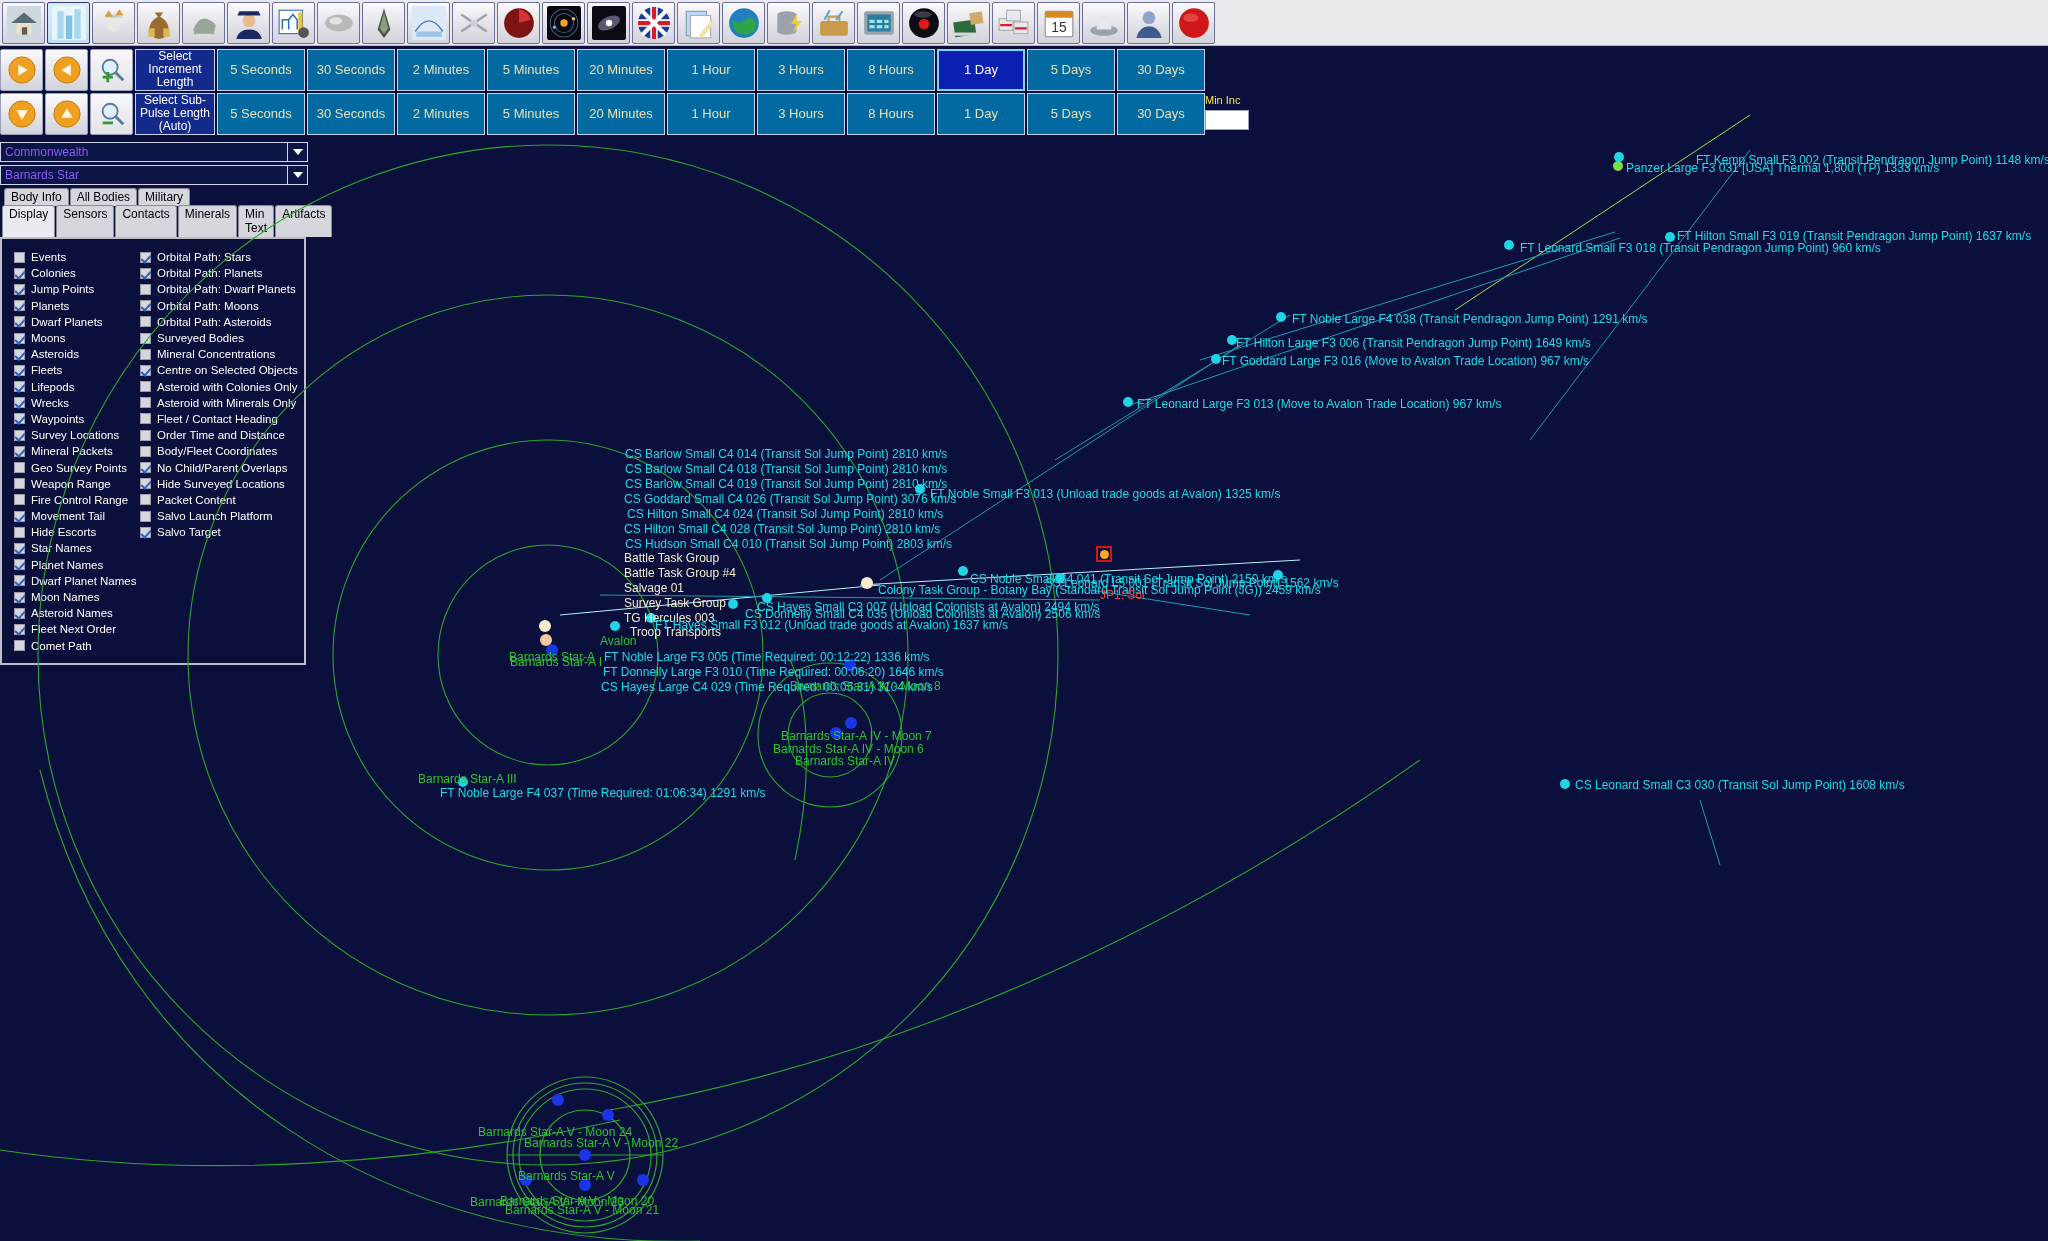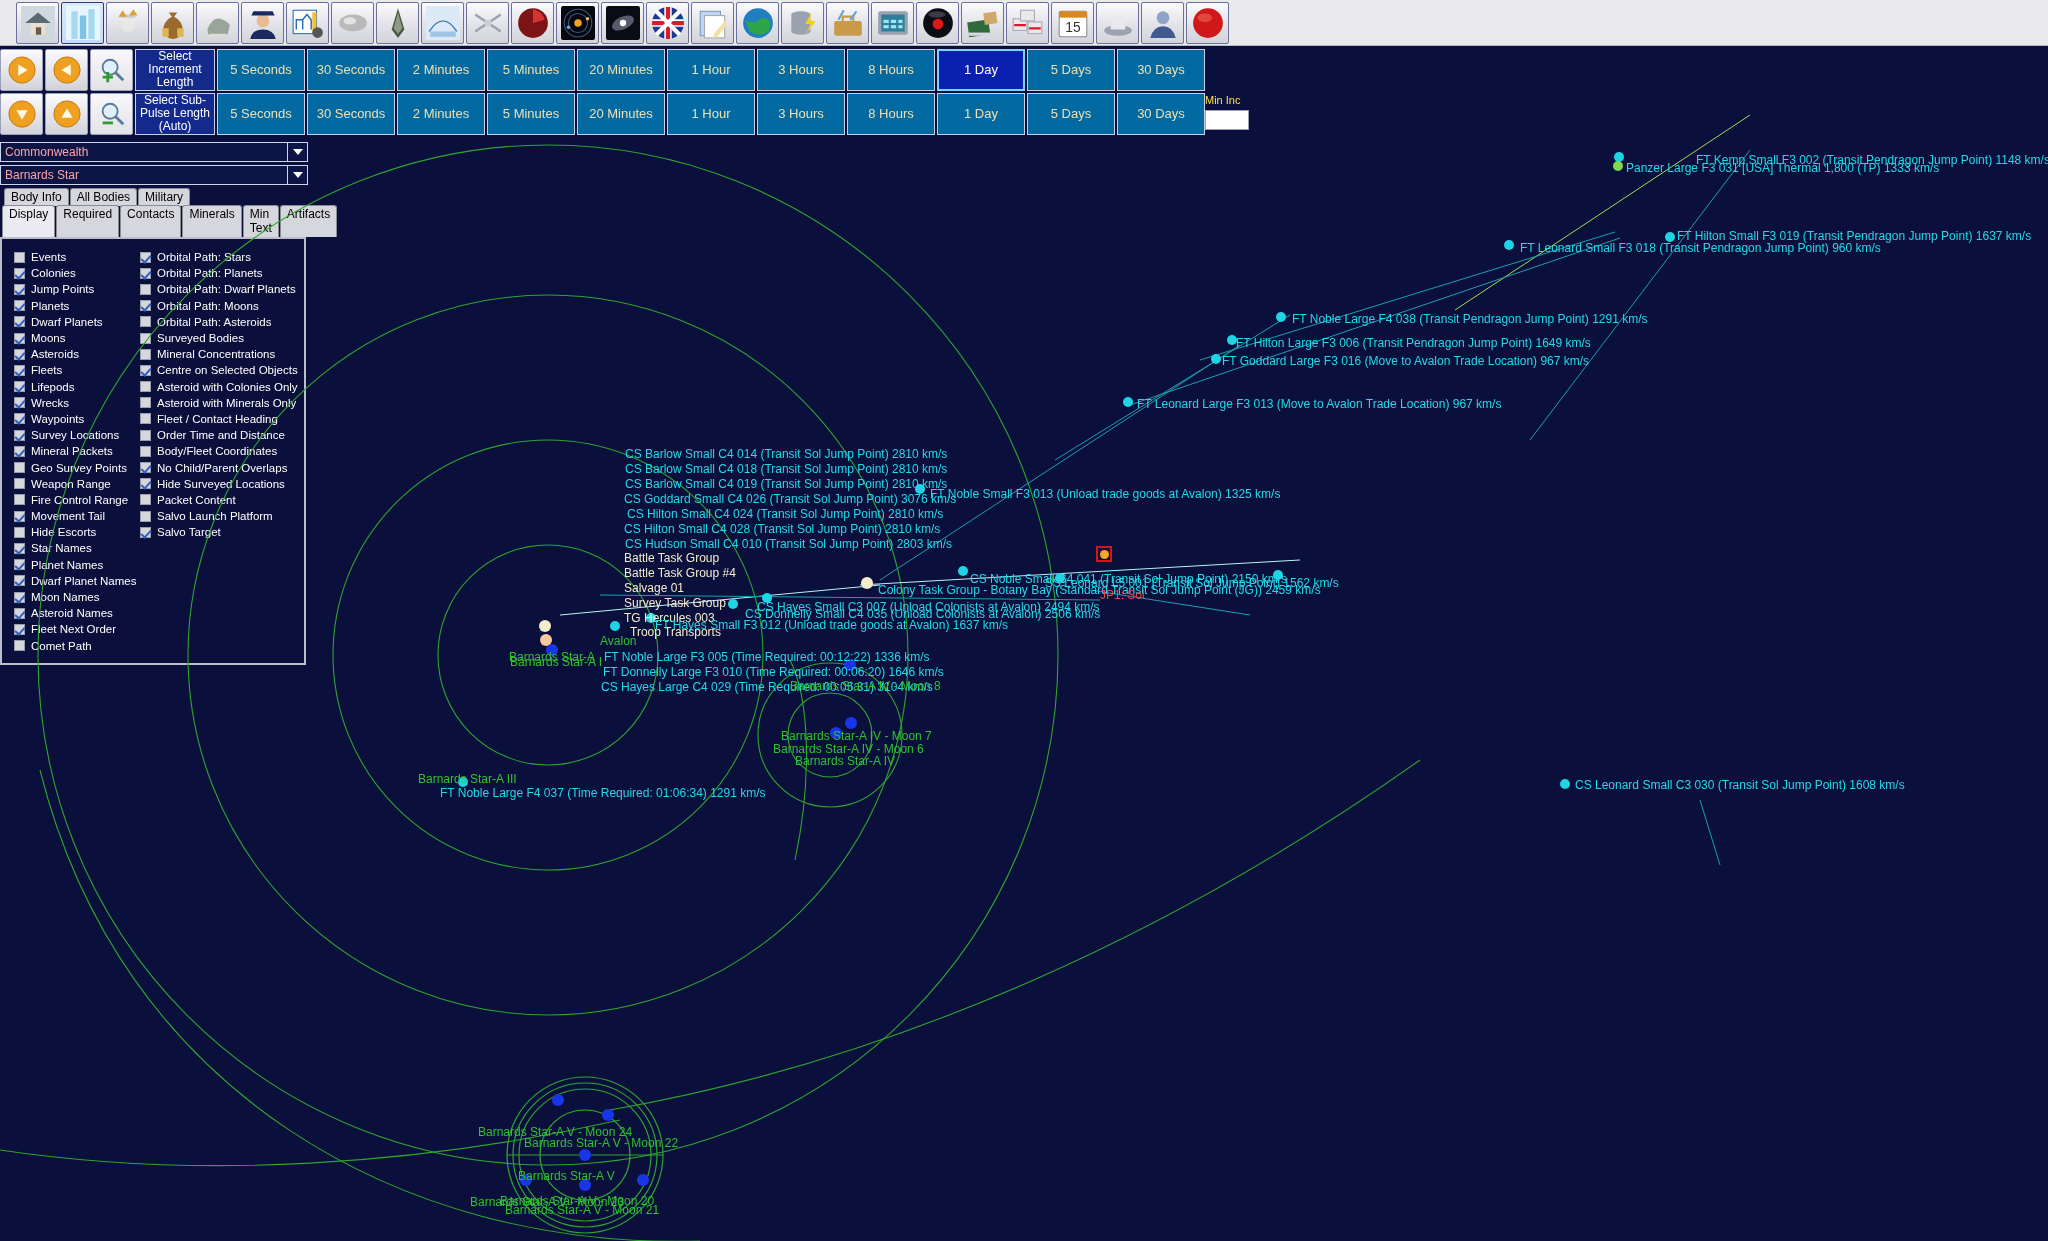--- a/index.html
+++ b/index.html
@@ -17,21 +17,21 @@
     overflow: hidden;
   }
 
   
   #toolbar {
     position: absolute; left: 0; top: 0;
     width: 2048px; height: 46px;
     background: #e9e9ee;
     border-bottom: 1px solid #b7b7c2;
     display: flex; align-items: center;
-    padding-left: 16px;
+    padding-left: 2px;
   }
   .tb-btn {
     width: 43px; height: 42px;
     margin-right: 2px;
     background: linear-gradient(180deg,#fbfbfd 0%,#e2e2e8 55%,#d3d3dc 100%);
     border: 1px solid #6b6f9c;
     border-radius: 2px;
     display: flex; align-items: center; justify-content: center;
     position: relative; overflow: hidden;
     flex: 0 0 auto;
@@ -91,21 +91,21 @@
   }
 
   
   #leftpanel { position: absolute; left: 0; top: 142px; width: 312px; }
   .combo {
     position: relative; width: 308px; height: 20px;
     background: #0c1546; border: 1px solid #cfd5ea;
     margin-bottom: 3px;
     display: flex; align-items: center;
   }
-  .combo span.cv { color: #fca5a5; font-size: 12px; padding-left: 4px; flex:1; }
+  .combo span.cv { color: #8b5cf6; font-size: 12px; padding-left: 4px; flex:1; }
   .combo .arrowbox {
     width: 20px; height: 18px; border-left: 1px solid #cfd5ea;
     display:flex;align-items:center;justify-content:center;
   }
   .caret { width:0;height:0;border-left:5px solid transparent;border-right:5px solid transparent;border-top:6px solid #ffffff; }
 
   #tabrow1 { display:flex; margin-top: 2px; padding-left: 4px; }
   #tabrow2 { display:flex; padding-left: 2px; margin-top:-1px; }
   .tab {
     background: #d6d6dd; border: 1px solid #8b8b98; border-bottom: none;
@@ -501,21 +501,21 @@
         </span>
     </div>
 
     <div id="tabrow1">
         <div class="tab">Body Info</div>
         <div class="tab">All Bodies</div>
         <div class="tab">Military</div>
       </div>
     <div id="tabrow2">
         <div class="tab active">Display</div>
-        <div class="tab">Required</div>
+        <div class="tab">Sensors</div>
         <div class="tab">Contacts</div>
         <div class="tab">Minerals</div>
         <div class="tab">Min Text</div>
         <div class="tab">Artifacts</div>
       </div>
 
     <div id="checkbox-panel">
       <div class="cb-col c1" id="cbcol1">
           <div class="cb-item">
             <span class="cb-box"></span>

